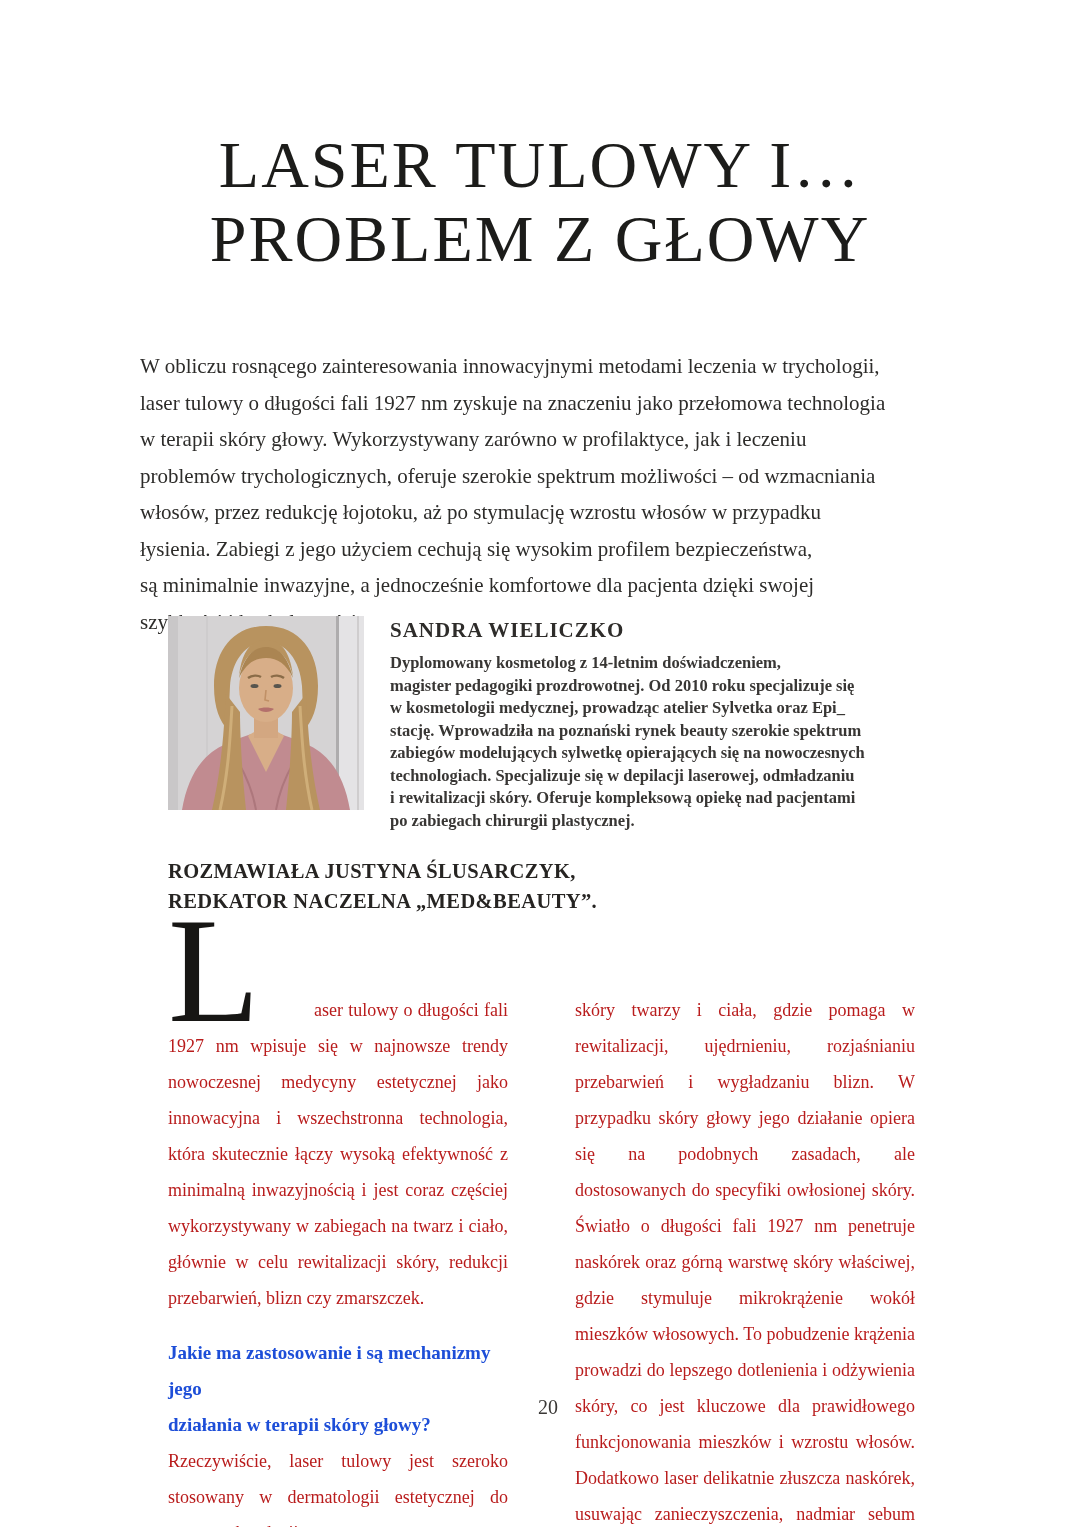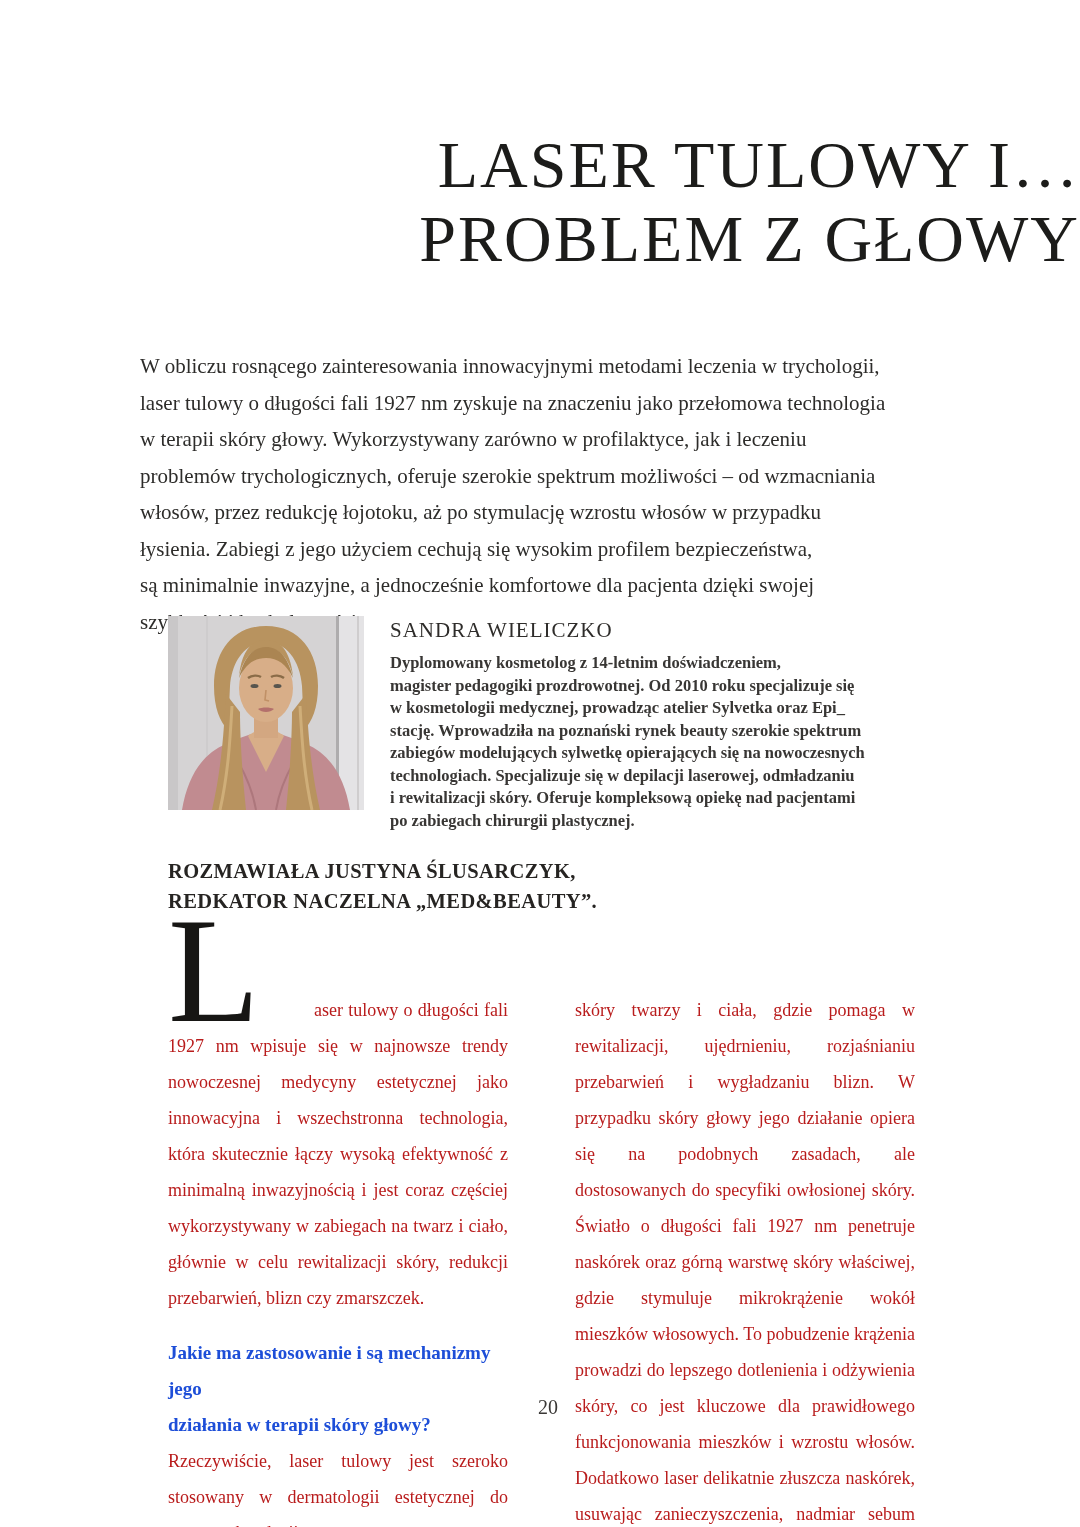--- a/index.html
+++ b/index.html
@@ -10,21 +10,21 @@
     margin:0 auto;
     background:#ffffff;
     font-family:"Liberation Serif", serif;
     color:#3a3836;
     overflow:hidden;
   }
 
   
   .title {
     position:absolute; top:128px; left:0; right:0;
-    text-align:right;
+    text-align:center;
     font-family:"Liberation Serif", serif;
     font-size:66px; line-height:74px;
     letter-spacing:2px;
     color:#1c1c1a;
     white-space:pre-line;
     font-weight:normal;
   }
 
   
   .intro {
@@ -39,21 +39,21 @@
   .profile {
     position:absolute; top:616px; left:168px; right:160px;
     display:flex; gap:26px;
   }
   .portrait {
     width:196px; height:194px; flex:0 0 196px;
     overflow:hidden;
   }
   .bio-block { flex:1; padding-top:2px; }
   .bio-name {
-    font-size:21px; font-weight:normal;
+    font-size:21px; font-weight:bold;
     letter-spacing:1px;
     color:#2e2c2a;
     margin-bottom:9px;
   }
   .bio-text {
     font-size:16.5px; line-height:22.5px;
     font-weight:bold;
     color:#383634;
     white-space:pre-line;
   }

